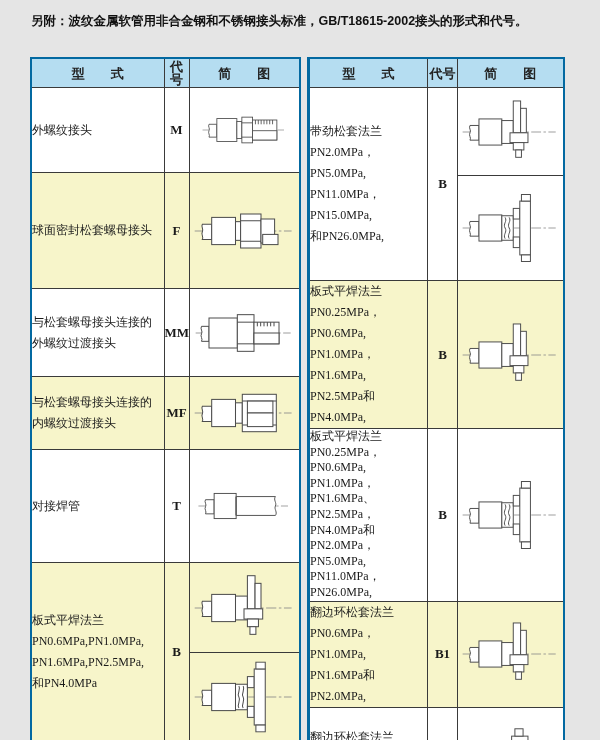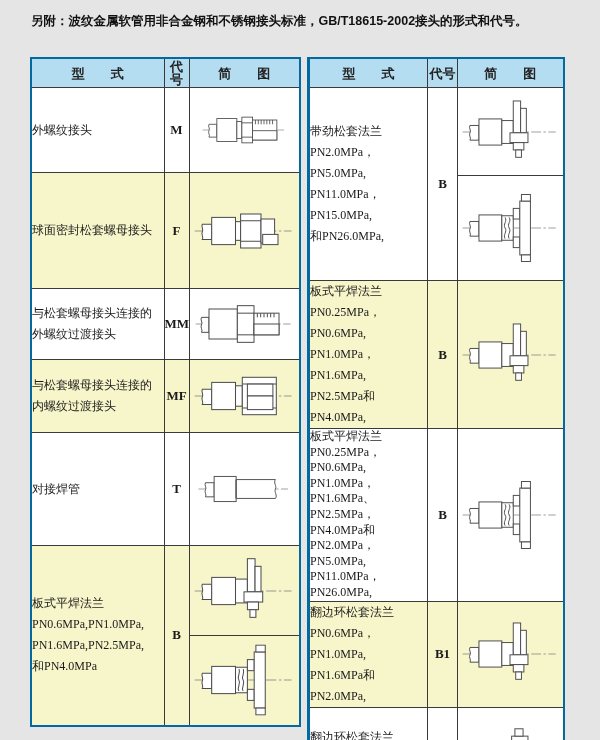--- a/index.html
+++ b/index.html
@@ -163,21 +163,21 @@
     </tr>
     <tr style="height:116px" class="hl">
       <td class="type hl">球面密封松套螺母接头</td>
       <td class="code hl">F</td>
       <td class="diag hl">
         <svg class="d" width="102" height="72" viewBox="0 0 120 84">
               <use href="#sym-f"></use>
             </svg>
           </td>
     </tr>
-    <tr style="height:71px">
+    <tr style="height:88px">
       <td class="type">与松套螺母接头连接的外螺纹过渡接头</td>
       <td class="code">MM</td>
       <td class="diag">
         <svg class="d" width="102" height="70" viewBox="0 0 120 84">
               <use href="#sym-mm"></use>
             </svg>
           </td>
     </tr>
     <tr style="height:68px" class="hl">
       <td class="type hl">与松套螺母接头连接的内螺纹过渡接头</td>

